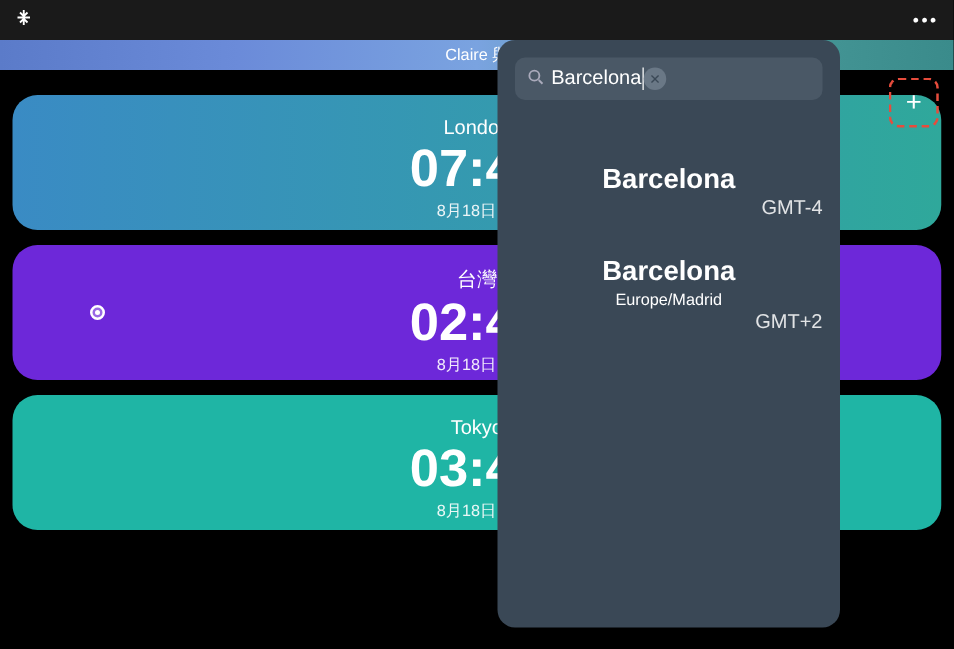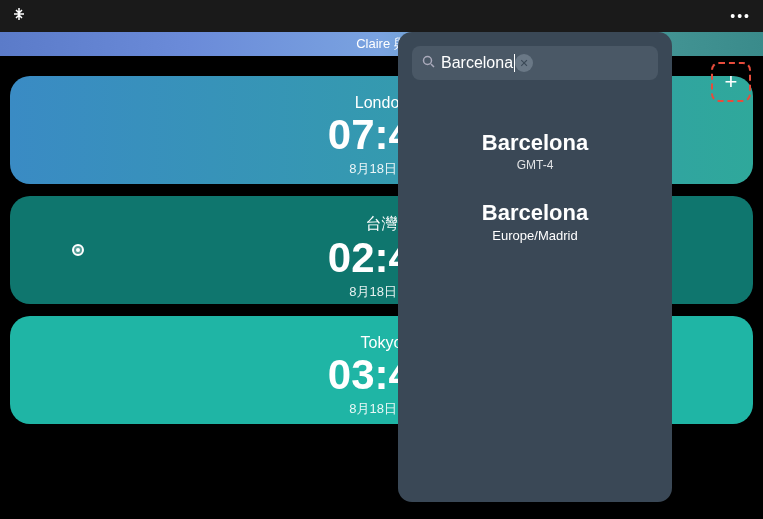--- a/index.html
+++ b/index.html
@@ -52,21 +52,21 @@
       padding: 18px 40px;
       color: #fff;
       text-align: center;
       position: relative;
       height: 108px;
     }
     .clock-card.london {
       background: linear-gradient(to right, #3a8bc4, #2fa89b);
     }
     .clock-card.taiwan {
-      background: #0f766e;
+      background: #6d28d9;
     }
     .clock-card.tokyo {
       background: #1fb5a5;
     }
     .city-name {
       font-size: 16px;
       font-weight: 400;
       margin-bottom: 2px;
     }
     .time-display {
@@ -162,22 +162,23 @@
       font-size: 22px;
       font-weight: 700;
       margin-bottom: 2px;
     }
     .result-tz {
       font-size: 13px;
       font-weight: 500;
       margin-bottom: 2px;
     }
     .result-offset {
-      font-size: 12px;
+      font-size: 16px;
       opacity: 0.85;
+      text-align: right;
     }
     .cursor-blink {
       display: inline-block;
       width: 1px;
       height: 18px;
       background: #fff;
       vertical-align: middle;
       margin-left: 1px;
     }
     .search-text {
@@ -241,14 +242,15 @@
   </div>
 
   <div class="search-result">
     <div class="result-city">Barcelona</div>
     <div class="result-offset">GMT-4</div>
   </div>
 
   <div class="search-result">
     <div class="result-city">Barcelona</div>
     <div class="result-tz">Europe/Madrid</div>
+    <div class="result-offset">GMT+2</div>
   </div>
 </div>
 
 </body></html>

